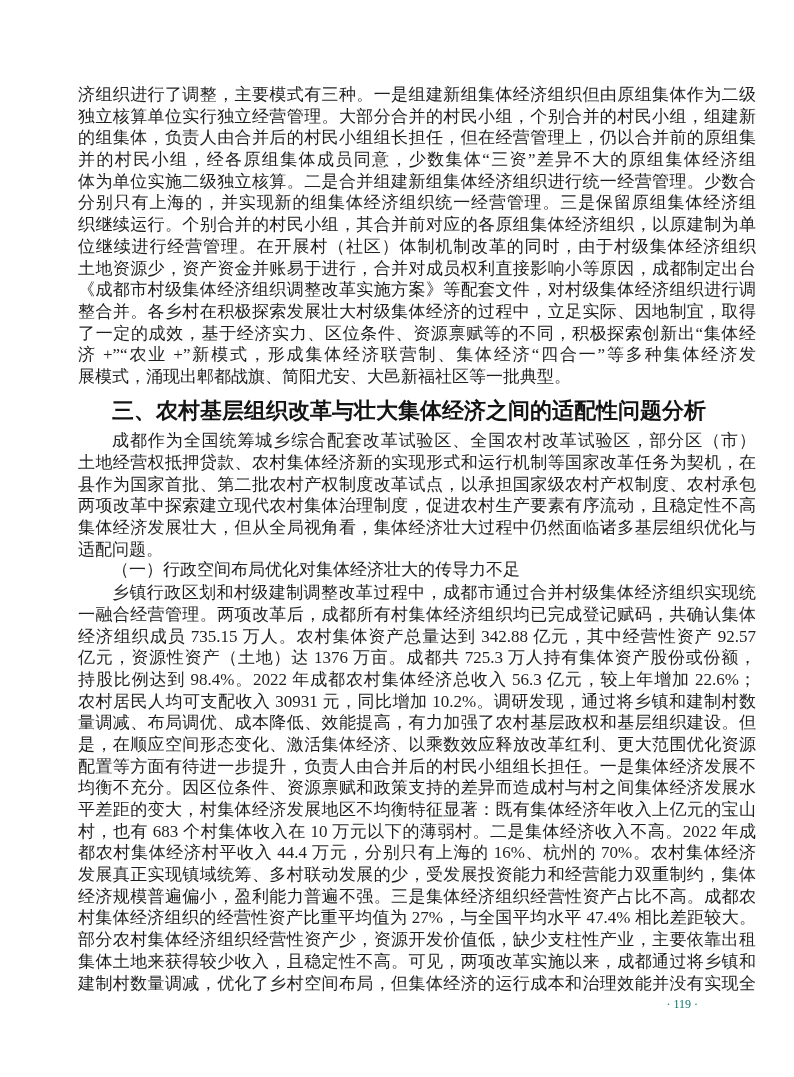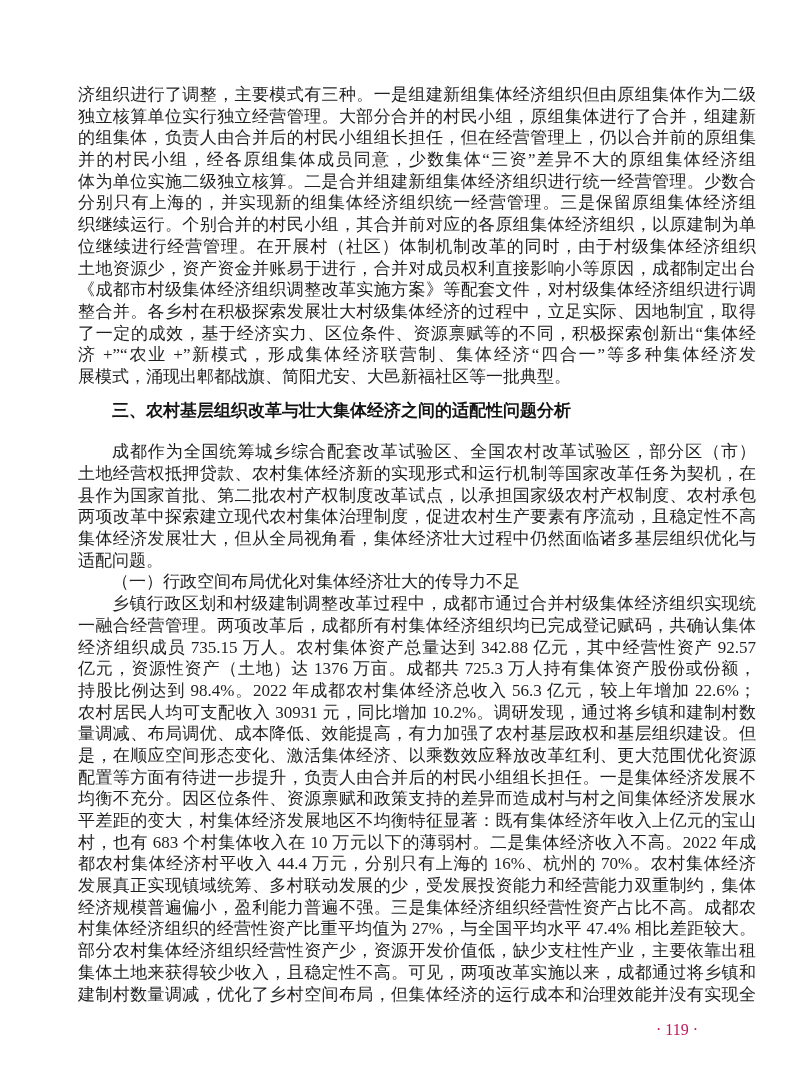--- a/index.html
+++ b/index.html
@@ -25,50 +25,50 @@
     color: #1f1f1f;
   }
   .line.just {
     text-align: justify;
     text-align-last: justify;
   }
   .line.ind { text-indent: 34px; }
   .heading {
     font-family: "Liberation Sans", "DejaVu Sans", sans-serif;
     font-weight: bold;
-    font-size: 17px;
+    font-size: 22px;
     line-height: 21.7px;
     color: #141414;
     text-indent: 34px;
-    margin: 12px 0 20px 0;
+    margin: 12px 0 9px 0;
   }
   .subheading {
-    font-family: Liberation Serif, serif;
+    font-family: Liberation Mono, monospace;
     font-size: 17px;
     line-height: 21.7px;
     color: #222222;
     text-indent: 34px;
   }
   .folio {
-    font-size: 16px;
+    font-size: 12px;
     line-height: 21.7px;
     text-align: right;
     padding-right: 58px;
-    margin-top: 14px;
-    color: #be185d;
+    margin-top: 0;
+    color: #0f766e;
   }
 </style>
 </head>
 <body>
 
 <div class="page">
   <div class="content">
       <div class="para">
         <div class="line just">济组织进行了调整，主要模式有三种。一是组建新组集体经济组织但由原组集体作为二级</div>
-        <div class="line just">独立核算单位实行独立经营管理。大部分合并的村民小组，原组集体进行了合并，组建新</div>
+        <div class="line just">独立核算单位实行独立经营管理。大部分合并的村民小组，个别合并的村民小组，组建新</div>
         <div class="line just">的组集体，负责人由合并后的村民小组组长担任，但在经营管理上，仍以合并前的原组集</div>
         <div class="line just">并的村民小组，经各原组集体成员同意，少数集体“三资”差异不大的原组集体经济组</div>
         <div class="line just">体为单位实施二级独立核算。二是合并组建新组集体经济组织进行统一经营管理。少数合</div>
         <div class="line just">分别只有上海的，并实现新的组集体经济组织统一经营管理。三是保留原组集体经济组</div>
         <div class="line just">织继续运行。个别合并的村民小组，其合并前对应的各原组集体经济组织，以原建制为单</div>
         <div class="line just">位继续进行经营管理。在开展村（社区）体制机制改革的同时，由于村级集体经济组织</div>
         <div class="line just">土地资源少，资产资金并账易于进行，合并对成员权利直接影响小等原因，成都制定出台</div>
         <div class="line just">《成都市村级集体经济组织调整改革实施方案》等配套文件，对村级集体经济组织进行调</div>
         <div class="line just">整合并。各乡村在积极探索发展壮大村级集体经济的过程中，立足实际、因地制宜，取得</div>
         <div class="line just">了一定的成效，基于经济实力、区位条件、资源禀赋等的不同，积极探索创新出“集体经</div>

